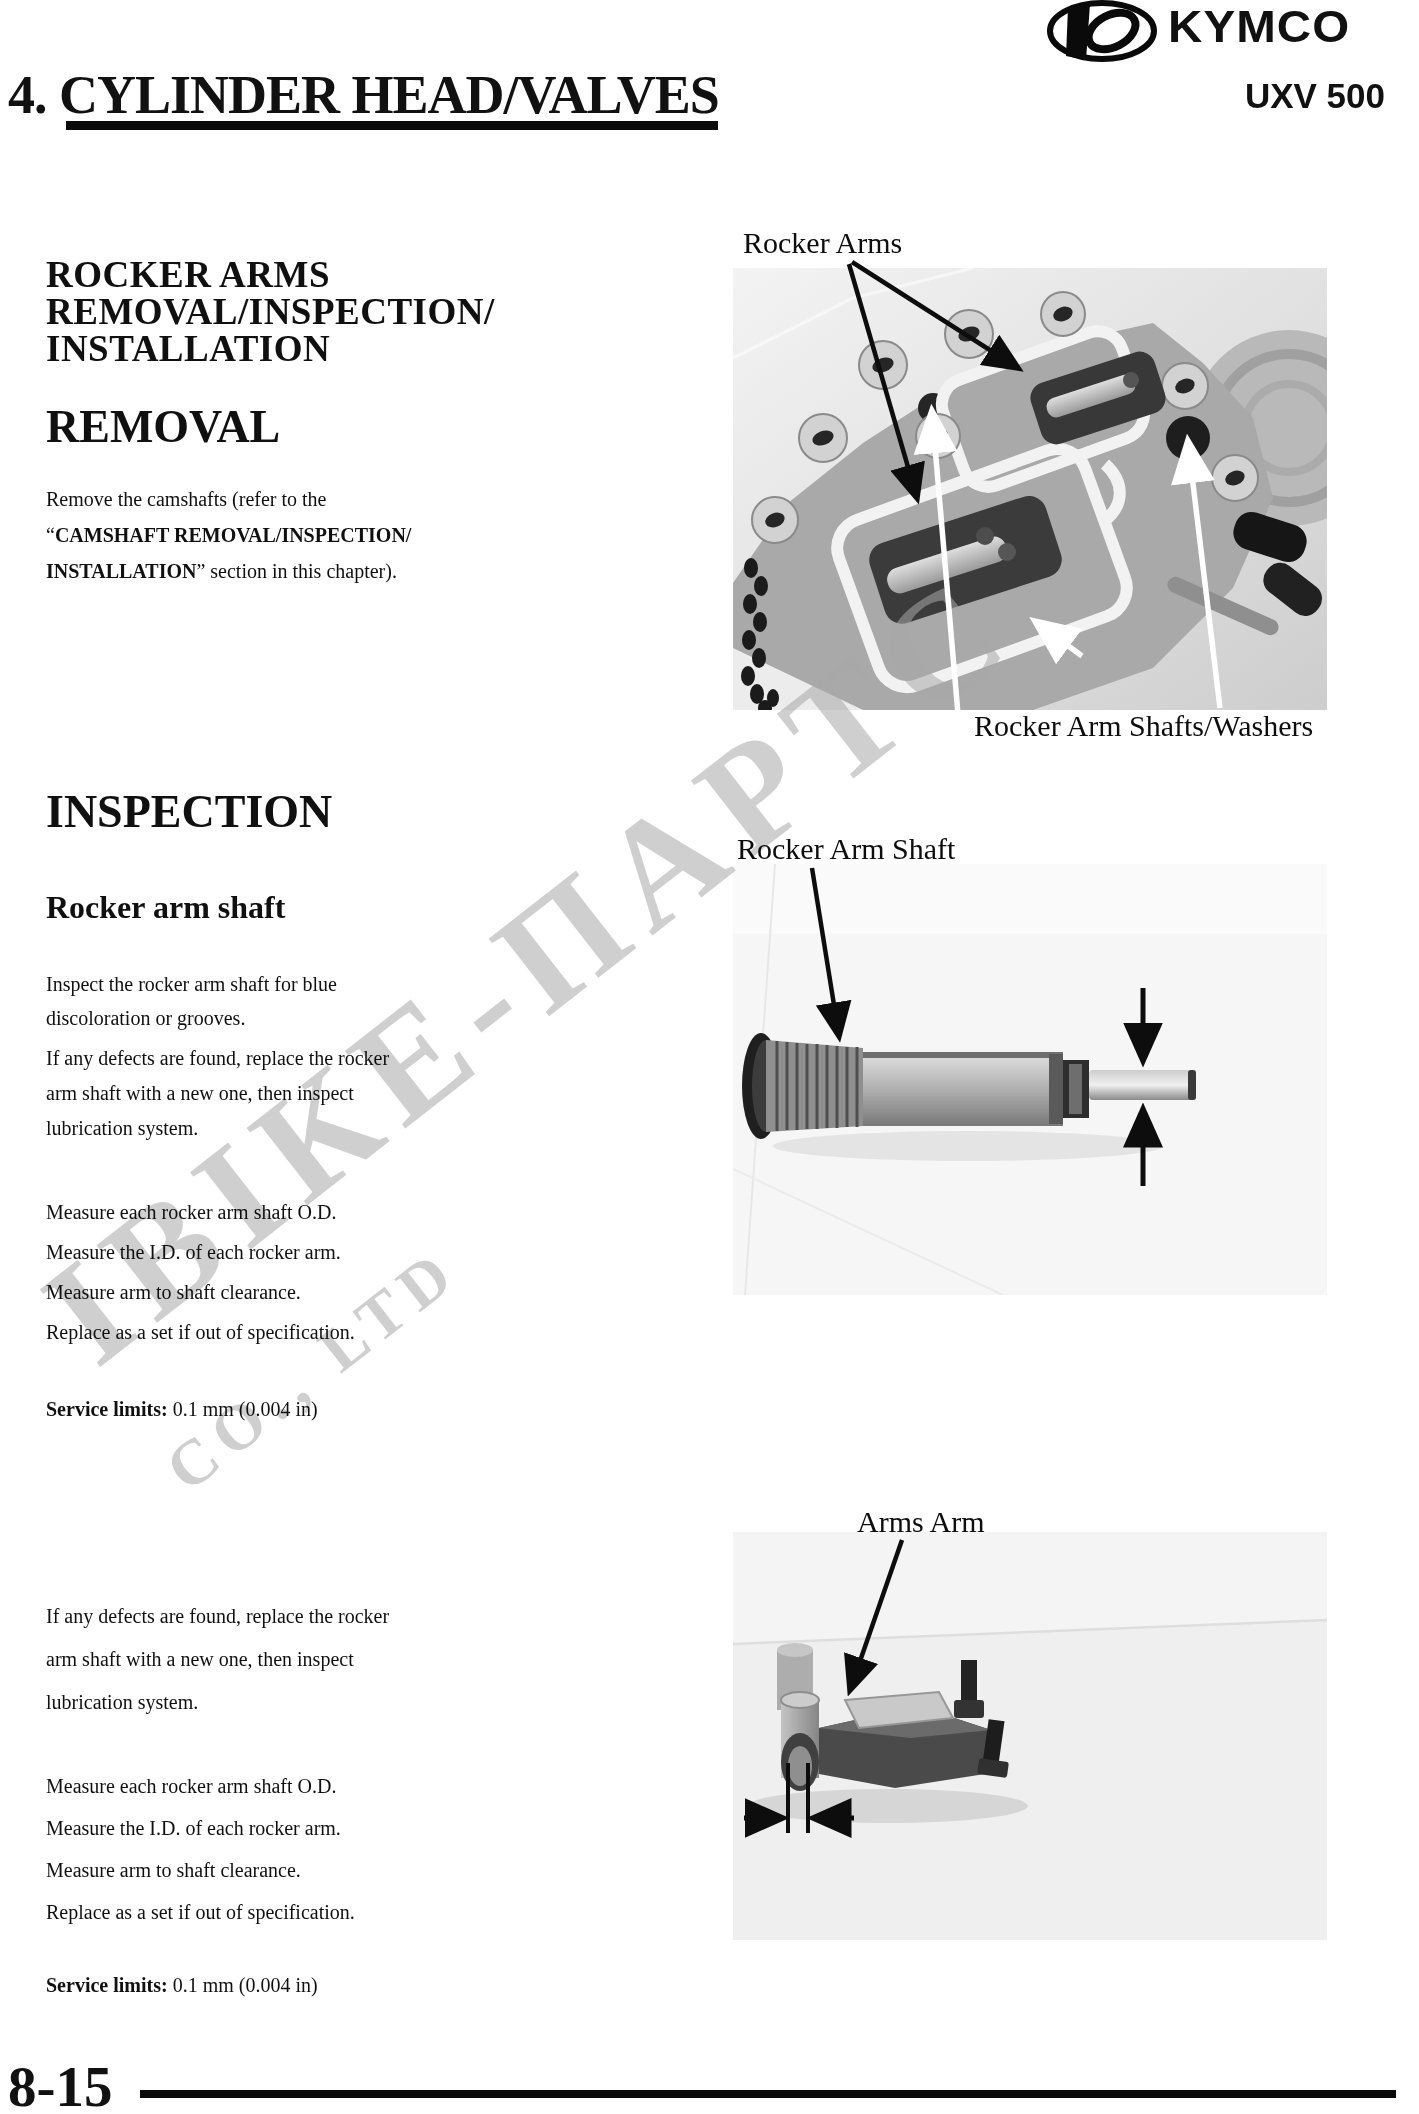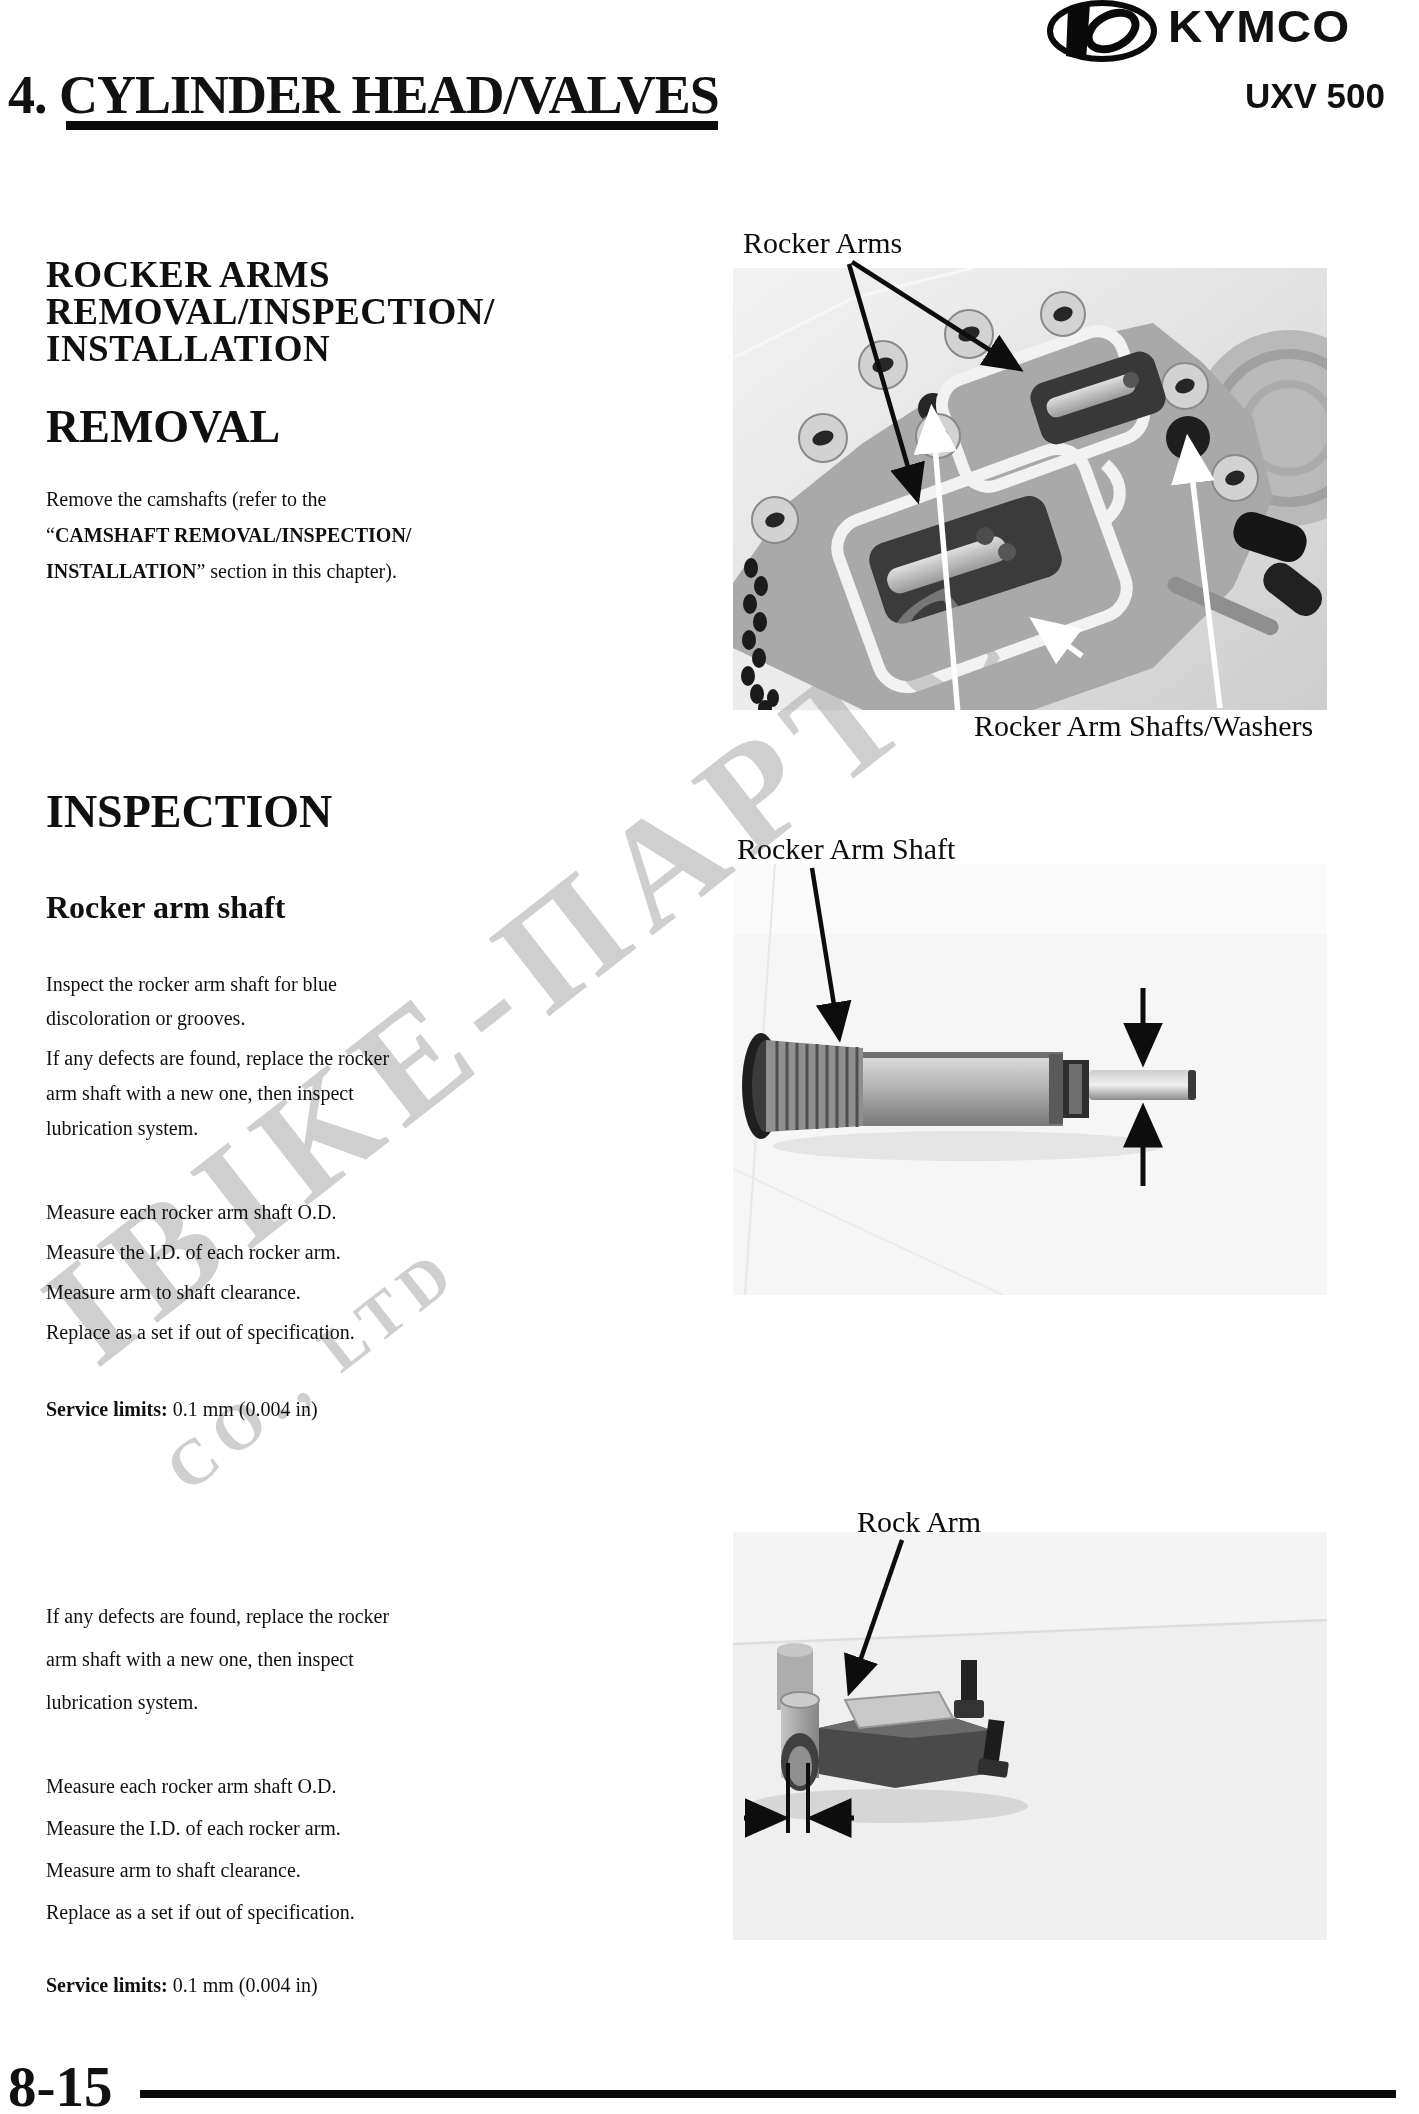--- a/index.html
+++ b/index.html
@@ -68,21 +68,21 @@
   <div class="txt" style="top:1595px;line-height:43px;">If any defects are found, replace the rocker<br>arm shaft with a new one, then inspect<br>lubrication system.</div>
   <div class="txt" style="top:1765px;line-height:42px;">Measure each rocker arm shaft O.D.<br>Measure the I.D. of each rocker arm.<br>Measure arm to shaft clearance.<br>Replace as a set if out of specification.</div>
 
   <div class="txt" style="top:1974px;">
     <b>Service limits:</b><span> 0.1 mm (0.004 in)</span>
   </div>
 
   <div class="figlabel" style="left:743px;top:226px;">Rocker Arms</div>
   <div class="figlabel" style="left:950px;top:709px;margin-left:24px;">Rocker Arm Shafts/Washers</div>
   <div class="figlabel" style="left:737px;top:832px;">Rocker Arm Shaft</div>
-  <div class="figlabel" style="left:857px;top:1505px;">Rock Arm</div>
+  <div class="figlabel" style="left:857px;top:1505px;">Arms Arm</div>
 
   <svg class="photo" style="left:733px;top:268px;" width="594" height="442" viewBox="0 0 594 442">
     <defs>
       <linearGradient id="p1bg" x1="0" y1="0" x2="1" y2="1">
         <stop offset="0" stop-color="#f3f3f3"></stop>
           <stop offset=".55" stop-color="#e0e0e0"></stop>
           <stop offset="1" stop-color="#cdcdcd"></stop>
       </linearGradient>
       <linearGradient id="mtl" x1="0" y1="0" x2="0" y2="1">
         <stop offset="0" stop-color="#dedede"></stop>

